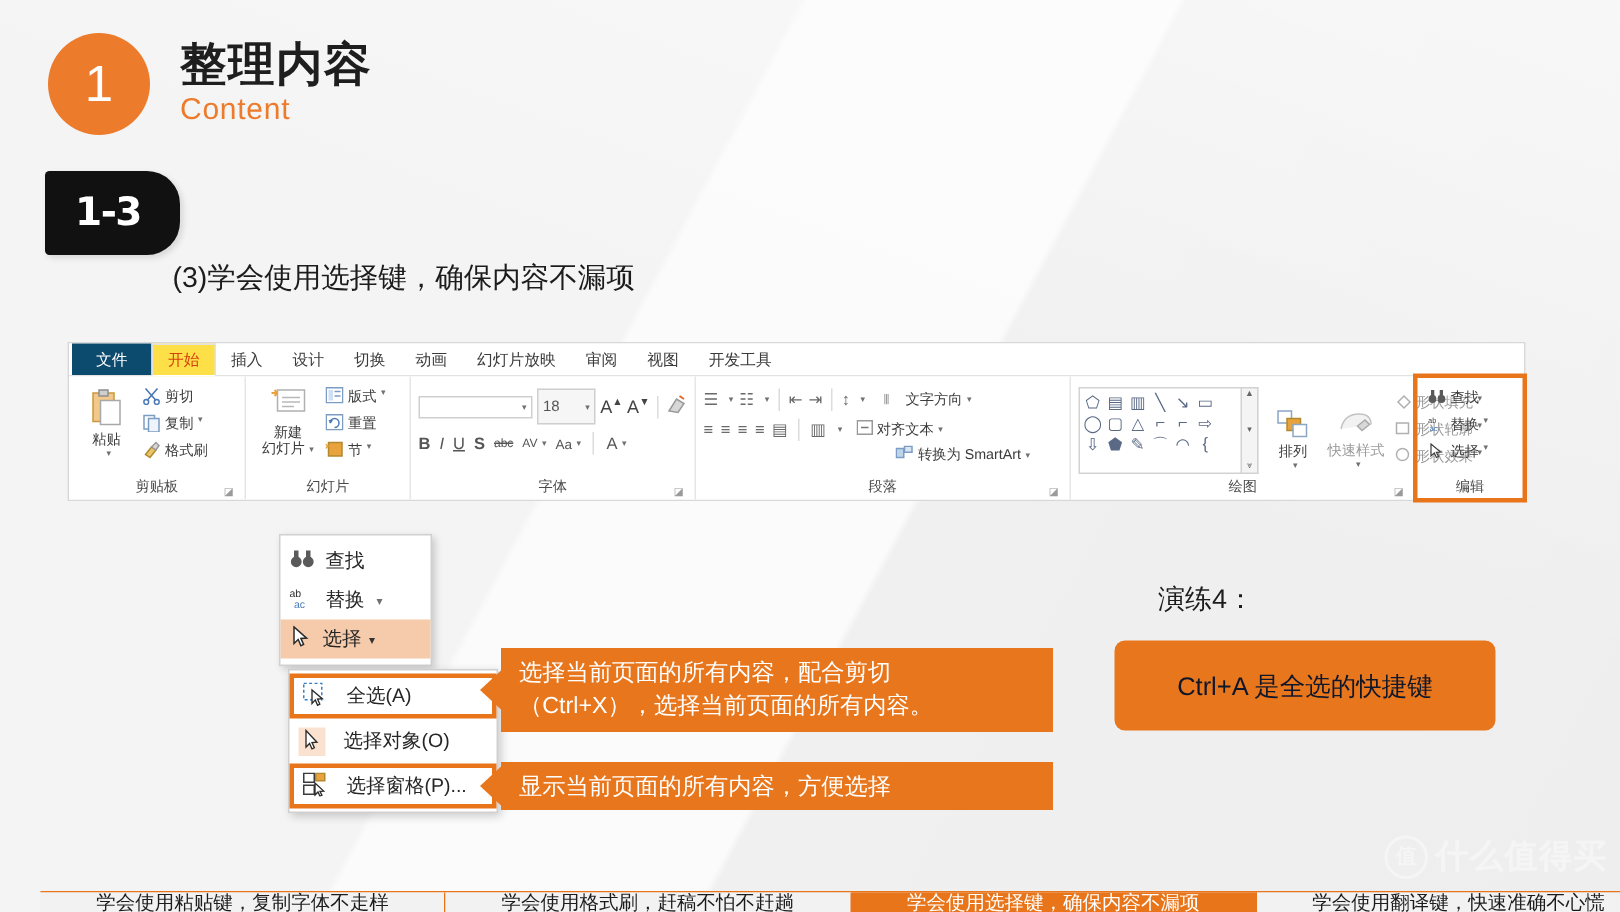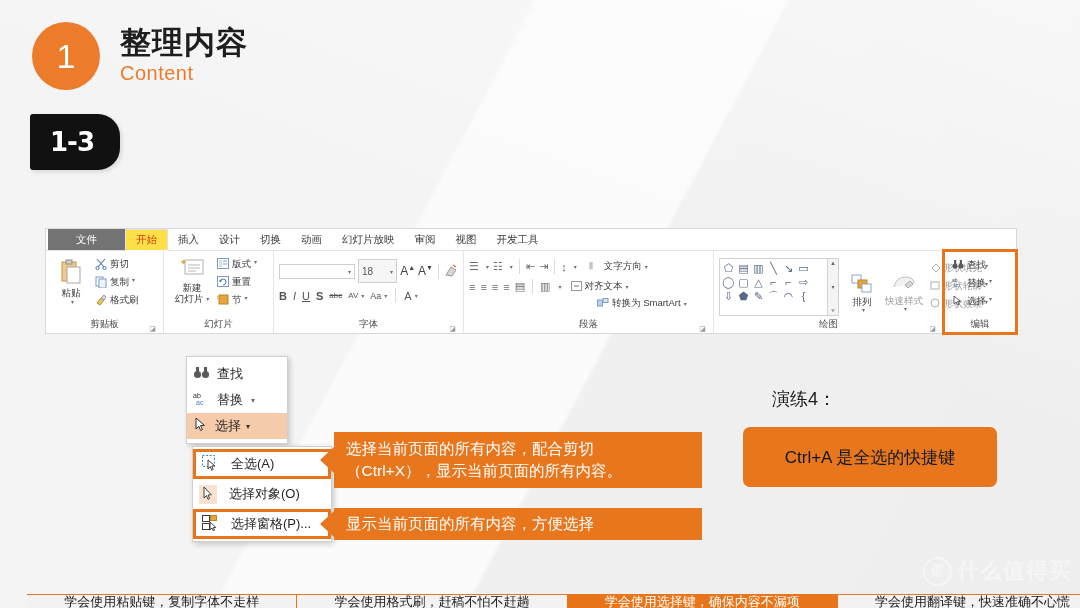--- a/index.html
+++ b/index.html
@@ -131,23 +131,23 @@
   }
   .ppt-tab {
     padding: 0 10px;
     display: flex;
     align-items: center;
     font-size: 10.5px;
     color: #3b3b3b;
     white-space: nowrap;
   }
   .ppt-tab.file {
-    background: #737373;
+    background: #0c4a6e;
     color: #ffffff;
-    padding: 0 28px;
+    padding: 0 16px;
   }
   .ppt-tab.active {
     color: #d5440e;
     border: 1px solid #e2e2e2;
     border-bottom: 1px solid #ffffff;
     margin-bottom: -1px;
     background: #fde047;
   }
   .ppt-body {
     position: relative;
@@ -448,20 +448,21 @@
     <div class="hdr-text">
       <div class="hdr-cn">整理内容</div>
       <div class="hdr-en">Content</div>
     </div>
   </div>
 
   <div class="banner">
     <span class="banner-num">1-3</span>
   </div>
 
+  <div class="subtitle">(3)学会使用选择键，确保内容不漏项</div>
 
   <div class="ppt">
 
     <div class="ppt-tabs">
       <div class="ppt-tab file">文件</div>
       <div class="ppt-tab active">开始</div>
       <div class="ppt-tab">插入</div>
       <div class="ppt-tab">设计</div>
       <div class="ppt-tab">切换</div>
       <div class="ppt-tab">动画</div>
@@ -879,21 +880,21 @@
             <path d="M8 7 L8 15 L10 13 L11.3 15.8 L12.6 15.2 L11.3 12.6 L13.8 12.4 Z" fill="#fff" stroke="#2b2b2b" stroke-width="0.9"></path>
           </svg>
       </span>
       <span>选择窗格(P)...</span>
     </div>
   </div>
 
   <div class="callout" id="callout-1">
     <div>
       <div>选择当前页面的所有内容，配合剪切</div>
-      <div>（Ctrl+X），显示当前页面的所有内容。</div>
+      <div>（Ctrl+X），选择当前页面的所有内容。</div>
     </div>
   </div>
 
   <div class="callout" id="callout-2">
     <span>显示当前页面的所有内容，方便选择</span>
   </div>
 
   <div class="ex-label">演练4：</div>
   <div class="ex-box">
     <span>Ctrl+A 是全选的快捷键</span>

